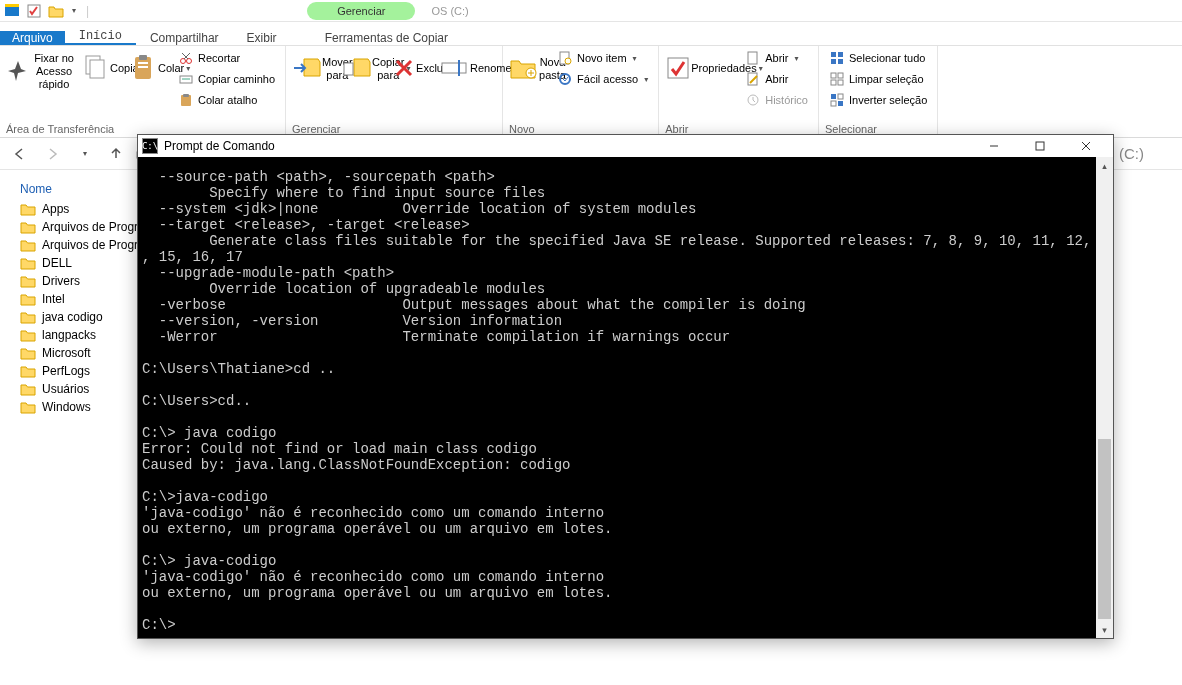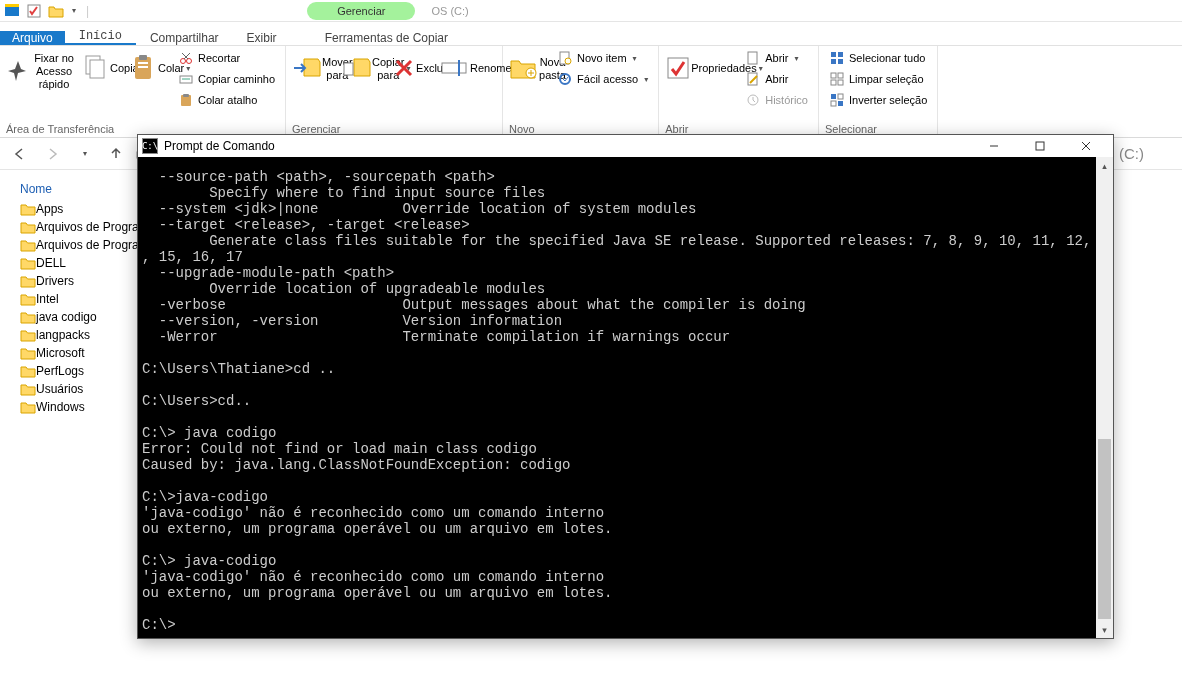--- a/index.html
+++ b/index.html
@@ -34,21 +34,21 @@
 .navbar { height: 32px; background: #fff; border-bottom: 1px solid #e5e5e5; display: flex; align-items: center; padding: 0 8px; gap: 8px; }
 .nav-arrow { width: 24px; height: 24px; display: flex; align-items: center; justify-content: center; color: #555; cursor: pointer; }
 .nav-arrow.disabled { color: #bbb; cursor: default; }
 .addr { flex: 0 0 auto; display: flex; align-items: center; gap: 4px; }
 .drive-right { margin-left: auto; color: #888; font-size: 15px; padding-right: 30px; }
 
 
 .content-area { display: flex; height: calc(685px - 22px - 24px - 92px - 32px); background: #fff; }
 .file-panel { width: 190px; padding: 8px 10px; margin-left: 10px; }
 .col-header { color: #1e5fb3; font-size: 12px; padding: 4px 0; }
-.folder-item { display: flex; align-items: center; padding: 2px 0; font-size: 12px; cursor: pointer; }
+.folder-item { display: flex; align-items: center; gap: 6px; padding: 2px 0; font-size: 12px; cursor: pointer; }
 .folder-icon { width: 16px; height: 14px; }
 
 
 .cmdwin { position: absolute; left: 137px; top: 134px; width: 977px; height: 505px; background: #000; box-shadow: 0 4px 16px rgba(0,0,0,.3); border: 1px solid #555; display: flex; flex-direction: column; }
 .cmd-title { height: 22px; background: #fff; display: flex; align-items: center; padding: 0 4px; color: #000; font-size: 12px; }
 .cmd-title .cmd-ico { width: 16px; height: 16px; background: #000; color: #fff; font-size: 9px; font-family: monospace; display: flex; align-items: center; justify-content: center; margin-right: 6px; border:1px solid #888;}
 .cmd-title .win-controls { margin-left: auto; display: flex; }
 .cmd-title .win-btn { width: 46px; height: 22px; display: flex; align-items: center; justify-content: center; cursor: pointer; color: #333; font-size: 11px; }
 .cmd-body { flex: 1; position: relative; overflow: hidden; }
 .cmd-text { position: absolute; inset: 0 17px 0 0; padding: 12px 4px; font-family: Consolas, "Courier New", monospace; font-size: 14px; color: #ccc; white-space: pre; line-height: 16px; }

